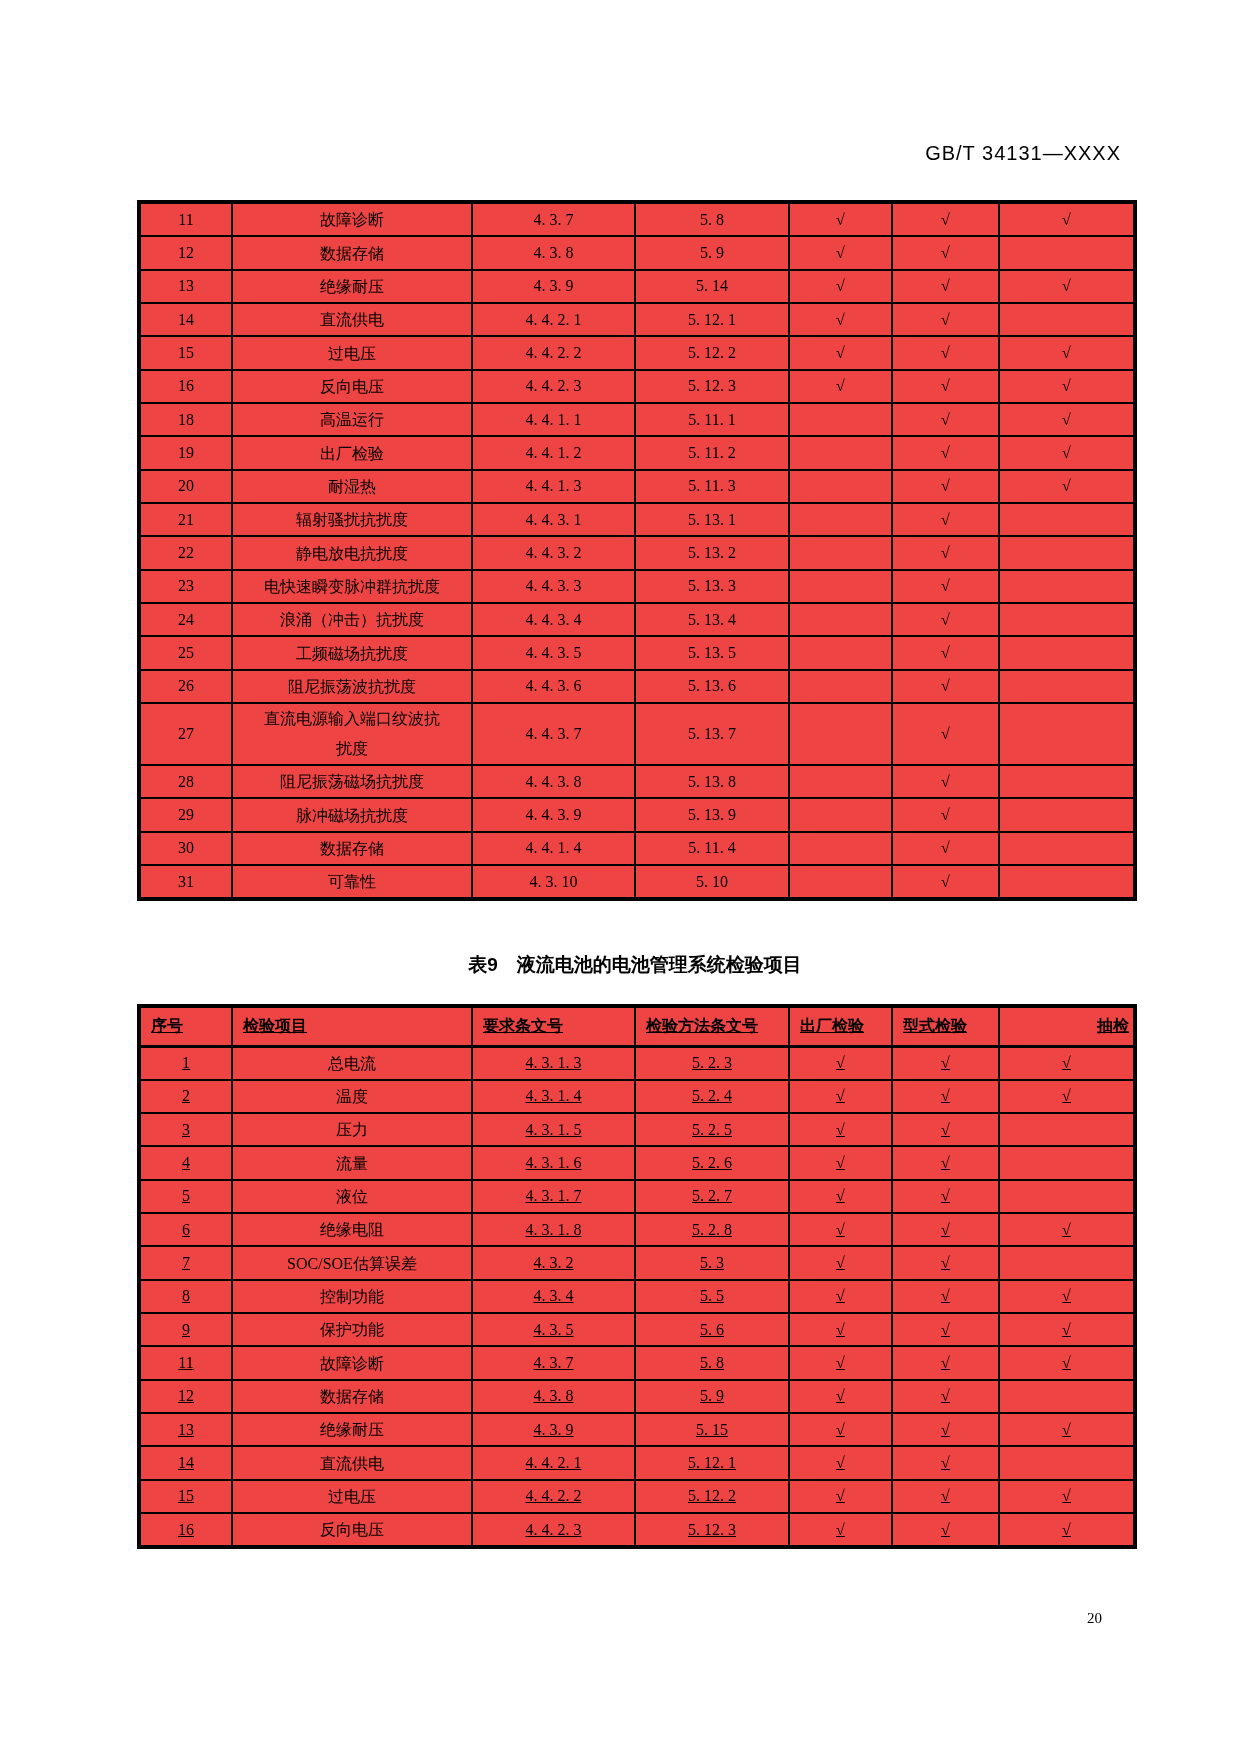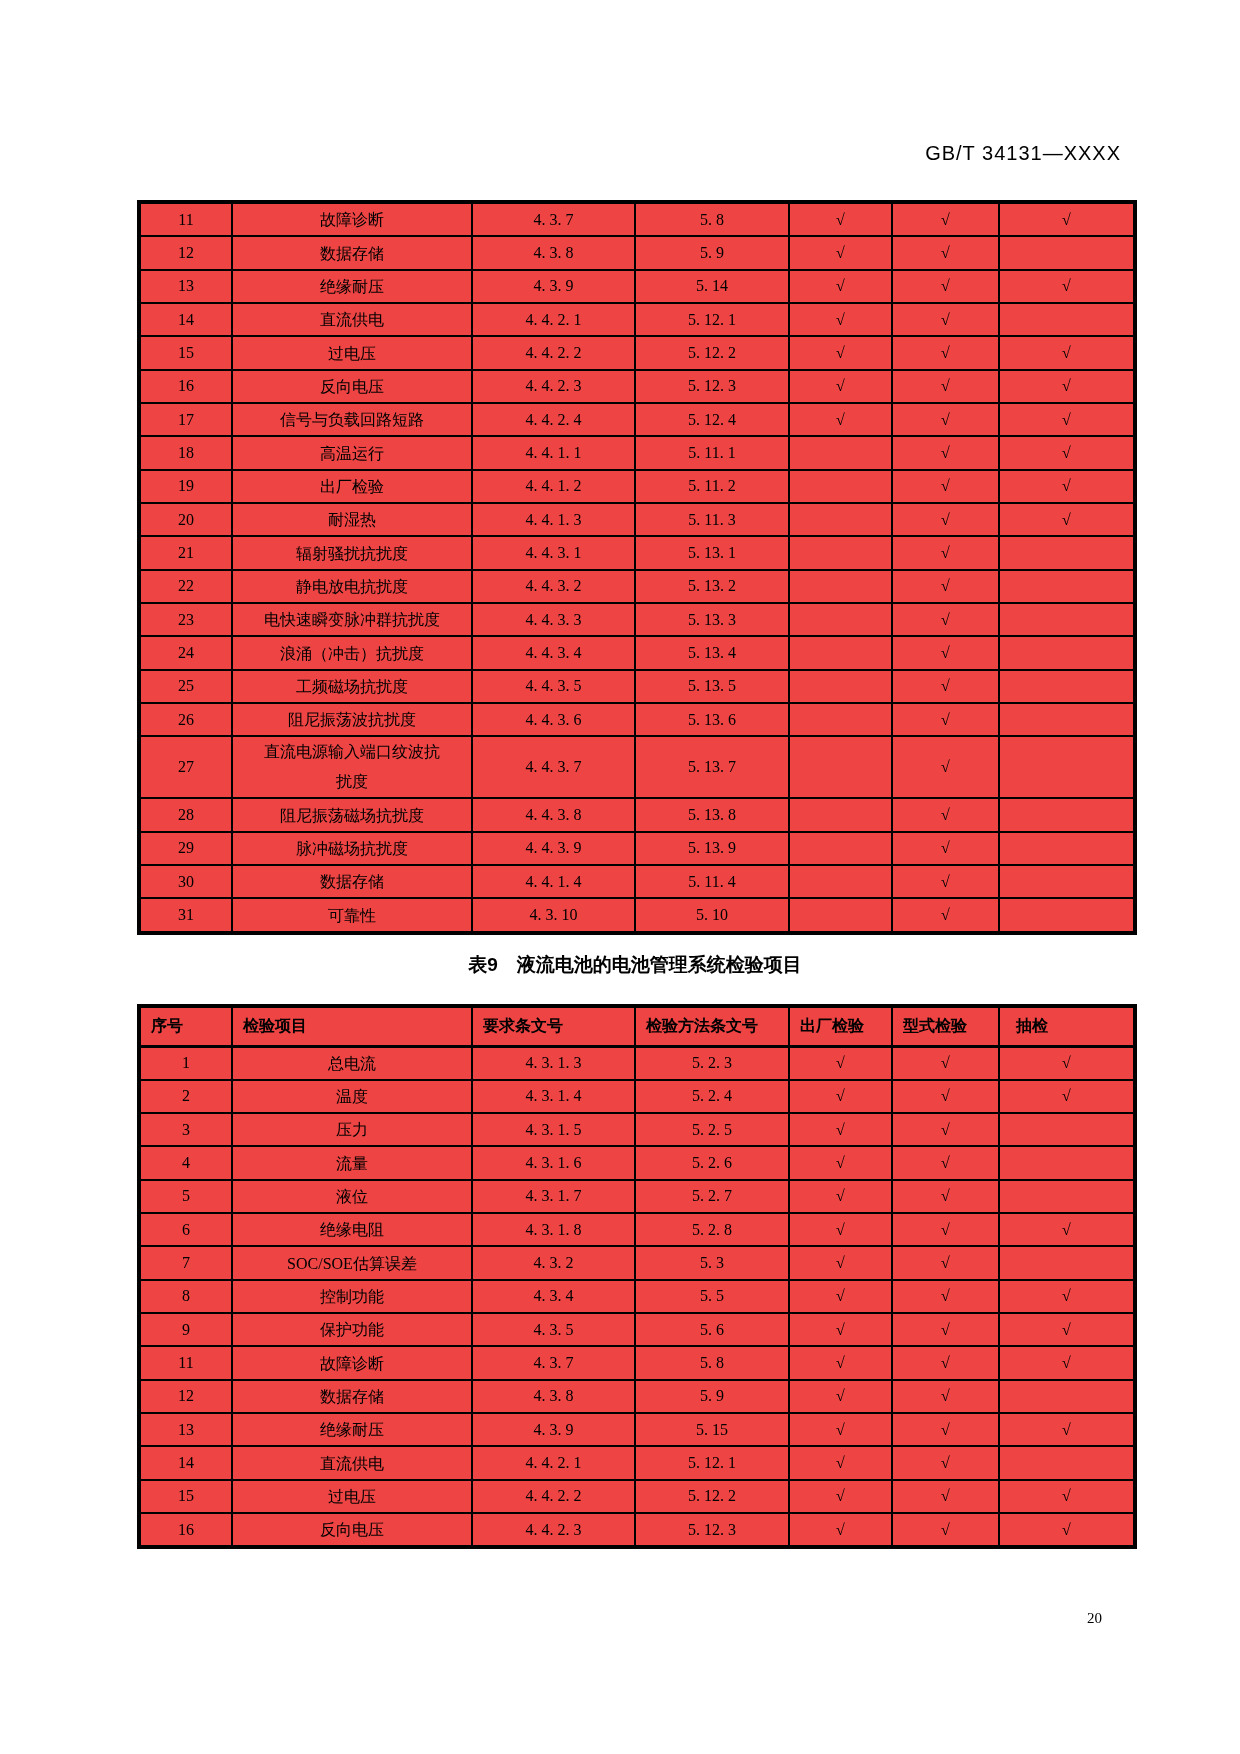--- a/index.html
+++ b/index.html
@@ -26,21 +26,21 @@
   .std-table {
     position: absolute;
     left: 137px;
     width: 996px;
     border-collapse: collapse;
     table-layout: fixed;
     border: 4px solid #000;
     background: #ef4444;
   }
   #table1 { top: 200px; }
-  #table2 { top: 1004px; }
+  #table2 { top: 1004px; text-decoration: underline; }
   .std-table td, .std-table th {
     border: 2px solid #000;
     padding: 0 4px;
     text-align: center;
     font-size: 16px;
     height: 31px;
     line-height: 30px;
     overflow: hidden;
   }
   .std-table td.item-cell span {
@@ -52,21 +52,21 @@
   .std-table td.chk { font-size: 16px; }
   #table2 thead th {
     height: 40px;
     font-family: "Liberation Sans", "DejaVu Sans", sans-serif;
     font-weight: bold;
     font-size: 16px;
     text-align: left;
     padding-left: 10px;
     border-bottom: 3px solid #000;
   }
-  #table2 thead th.center { text-align: left; padding-left: 16px; }
+  #table2 thead th.center { text-align: right; padding-left: 16px; }
   .table-caption {
     position: absolute;
     top: 952px;
     left: 137px;
     width: 996px;
     text-align: center;
     font-size: 19px;
     font-weight: bold;
     font-family: "Liberation Sans", "DejaVu Sans", sans-serif;
   }
@@ -151,29 +151,20 @@
         <tr>
           <td>16</td>
           <td class="item-cell"><span>反向电压</span></td>
           <td>4. 4. 2. 3</td>
           <td>5. 12. 3</td>
           <td class="chk">√</td>
           <td class="chk">√</td>
           <td class="chk">√</td>
         </tr>
 
-        <tr>
-          <td>17</td>
-          <td class="item-cell"><span>信号与负载回路短路</span></td>
-          <td>4. 4. 2. 4</td>
-          <td>5. 12. 4</td>
-          <td class="chk">√</td>
-          <td class="chk">√</td>
-          <td class="chk">√</td>
-        </tr>
 
         <tr>
           <td>18</td>
           <td class="item-cell"><span>高温运行</span></td>
           <td>4. 4. 1. 1</td>
           <td>5. 11. 1</td>
           <td class="chk"></td>
           <td class="chk">√</td>
           <td class="chk">√</td>
         </tr>

